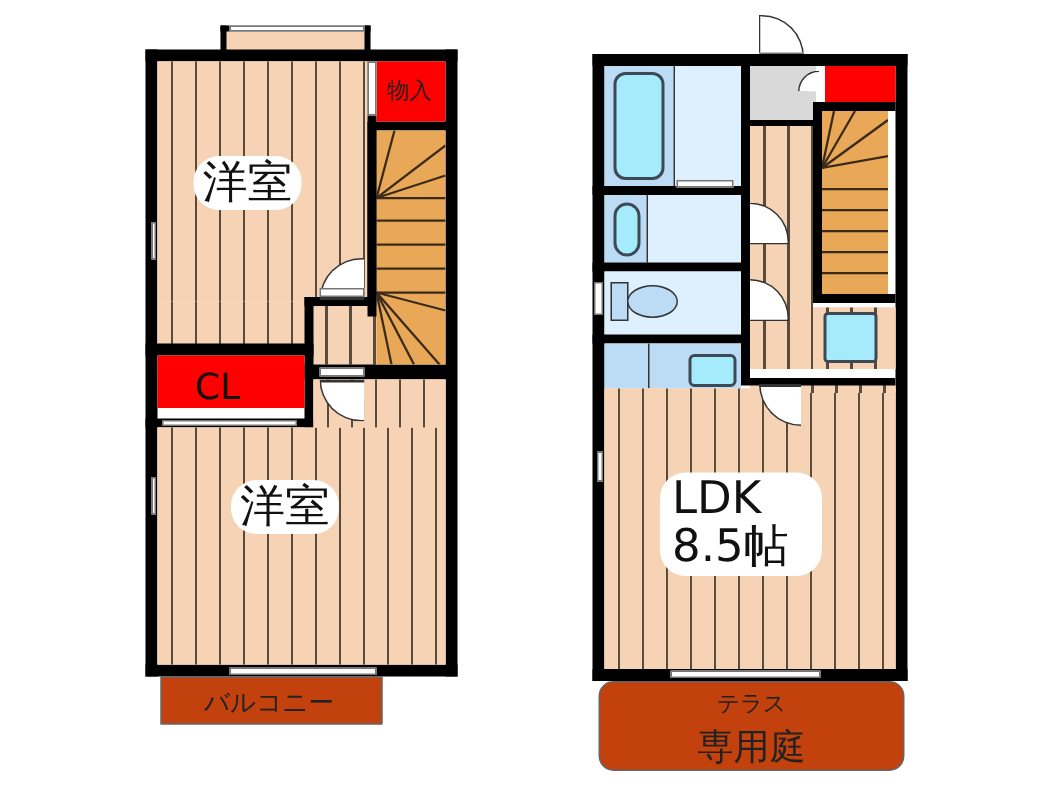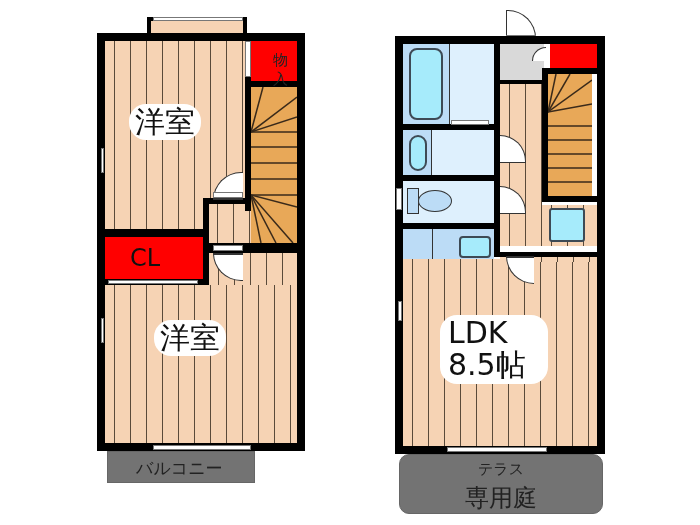--- a/index.html
+++ b/index.html
@@ -11,21 +11,21 @@
     background-image: repeating-linear-gradient(90deg, #f6d3b4 0px, #f6d3b4 9px, #5a4a3a 9px, #5a4a3a 10.5px, #f6d3b4 10.5px, #f6d3b4 16px); }
   .stairs { background:#e8a858; }
   .red { background:#ff0000; }
   .label { position:absolute; background:#fff; color:#111; line-height:1.08; padding:2px 6px; }
   .big { font-size:30px;border-radius:17px; }
   .wet-dark { background:#bcdcf6; }
   .wet-light { background:#def0fd; }
   .fixture { position:absolute; background:#a6ebfb; border:2px solid #3d4a55; box-sizing:border-box; }
   .sash { position:absolute; background:#fff; border:1px solid #777; box-sizing:border-box; }
   .door { position:absolute; background:#fff; border:1.5px solid #333; box-sizing:border-box; }
-  .ext { background:#737373; border:1.5px solid #666; }
+  .ext { background:#c2410c; border:1.5px solid #666; }
   .hall { background:#d9d9d9; }
 </style>
 </head>
 <body>
 
 <div>
 
   <div class="abs" style="left:147px;top:17px;width:100px;height:20px;background:#f6d3b4;border:4px solid #000;border-bottom:none;"></div>
   <div class="sash" style="left:153px;top:17px;width:90px;height:4px;"></div>
 
@@ -41,21 +41,21 @@
   <div class="abs floor" style="left:105px;top:201px;width:100px;height:34px;"></div>
 
   <div class="wall" style="left:245px;top:41px;width:6px;height:160px;"></div>
   <div class="wall" style="left:203px;top:198px;width:6px;height:88px;"></div>
   <div class="wall" style="left:203px;top:198px;width:48px;height:6px;"></div>
   <div class="wall" style="left:203px;top:243px;width:100px;height:10px;"></div>
   <div class="wall" style="left:245px;top:81px;width:58px;height:6px;"></div>
   <div class="wall" style="left:97px;top:229px;width:112px;height:8px;"></div>
 
   <div class="abs red" style="left:251px;top:41px;width:46px;height:40px;">
-    <span style="position:absolute;left:22px;top:10px;font-size:15px;color:#222;">物入</span>
+    <span style="position:absolute;left:7px;top:10px;font-size:15px;color:#222;">物入</span>
   </div>
   <div class="sash" style="left:245px;top:41px;width:6px;height:36px;"></div>
 
   <div class="abs stairs" style="left:251px;top:87px;width:46px;height:156px;">
     <svg width="46" height="156" style="position:absolute;left:0;top:0;">
       <g stroke="#3a2a1a" stroke-width="1.5">
         <line x1="0" y1="45" x2="12" y2="0"></line>
         <line x1="0" y1="45" x2="46" y2="10"></line>
         <line x1="0" y1="45" x2="46" y2="30"></line>
         <line x1="0" y1="45" x2="46" y2="45"></line>
@@ -65,21 +65,21 @@
         <line x1="0" y1="108" x2="46" y2="108"></line>
         <line x1="0" y1="108" x2="46" y2="120"></line>
         <line x1="0" y1="108" x2="42" y2="156"></line>
         <line x1="0" y1="108" x2="25" y2="156"></line>
         <line x1="0" y1="108" x2="10" y2="156"></line>
       </g>
     </svg>
   </div>
   <div class="wall" style="left:245px;top:87px;width:6px;height:124px;"></div>
 
-  <div class="abs red" style="left:105px;top:237px;width:98px;height:48px;">
+  <div class="abs red" style="left:105px;top:237px;width:98px;height:35px;">
     <span style="position:absolute;left:25px;top:7px;font-size:24px;color:#111;">CL</span>
   </div>
   <div class="wall" style="left:97px;top:279px;width:112px;height:6px;"></div>
   <div class="sash" style="left:108px;top:280px;width:90px;height:4px;"></div>
 
   <div class="abs floor" style="left:105px;top:285px;width:192px;height:158px;"></div>
   <div class="abs floor" style="left:209px;top:253px;width:88px;height:32px;"></div>
 
   <div class="door" style="left:213px;top:172px;width:30px;height:28px;border-radius:30px 0 0 0;border-right:none;border-bottom:2px solid #333;"></div>
   <div class="door" style="left:213px;top:253px;width:30px;height:28px;border-radius:0 0 0 30px;border-right:none;border-top:2px solid #333;"></div>

